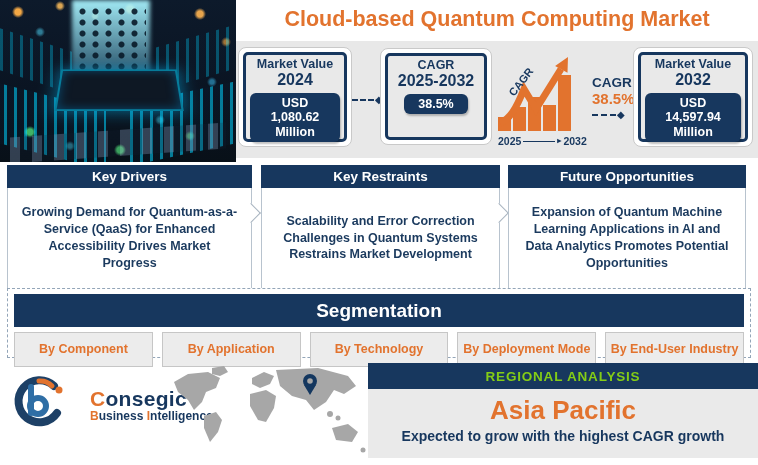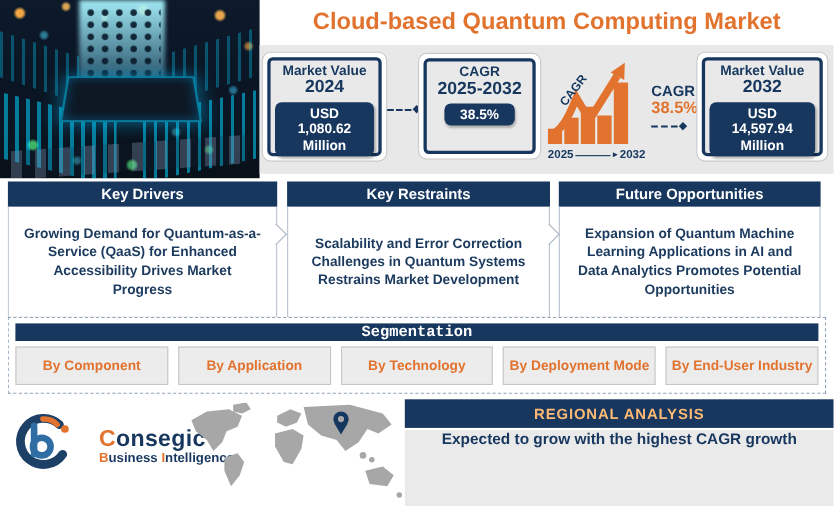--- a/index.html
+++ b/index.html
@@ -80,35 +80,35 @@
   .panel-body{border:1px solid #b8c3ce;border-top:none;height:92px;display:flex;align-items:center;
       justify-content:center;text-align:center;padding:4px 12px;font-size:12.5px;font-weight:bold;
       color:#1b3a5e;line-height:1.35;background:#fff;}
   .chev{position:absolute;width:13px;height:13px;background:#fff;z-index:2;
       border-top:1.5px solid #a8b4c0;border-right:1.5px solid #a8b4c0;transform:rotate(45deg);}
   .chev1{left:244px;top:206px;} .chev2{left:492px;top:206px;}
 
   
   .seg{position:absolute;left:7px;top:288px;width:744px;height:70px;box-sizing:border-box;
       border:1.5px dashed #93a5b8;background:#fff;padding:5px 6px;}
-  .seg-header{height:16px;background:#17375e;color:#fff;font-weight:bold;font-size:14px;
-      display:flex;align-items:center;justify-content:center;font-family:Liberation Mono, monospace;}
+  .seg-header{height:33px;background:#17375e;color:#fff;font-weight:bold;font-size:19px;
+      display:flex;align-items:center;justify-content:center;}
   .seg-row{display:flex;gap:9px;margin-top:5px;}
   .seg-btn{flex:1;height:33px;background:#ececec;border:1px solid #c6c6c6;display:flex;
       align-items:center;justify-content:center;text-align:center;color:#e2732e;font-weight:bold;
       font-size:12.5px;line-height:1.1;padding:0 4px;}
 
   
   .logo-block{position:absolute;left:8px;top:374px;display:flex;align-items:center;gap:22px;}
   .logo-text .name{font-size:21px;font-weight:bold;color:#17375e;letter-spacing:.3px;}
   .logo-text .sub{font-size:12px;font-weight:bold;color:#17375e;margin-top:-2px;}
   .o{color:#e2732e;}
   .map{position:absolute;left:168px;top:366px;}
   .regional{position:absolute;left:368px;top:363px;width:390px;}
-  .reg-header{height:26px;background:#17375e;color:#fdba74;font-weight:bold;font-size:13.5px;
+  .reg-header{height:26px;background:#17375e;color:#84cc16;font-weight:bold;font-size:13.5px;
       letter-spacing:.8px;display:flex;align-items:center;justify-content:center;}
   .reg-body{height:69px;background:#eaeaea;text-align:center;}
   .reg-region{font-size:26px;font-weight:bold;color:#e2732e;padding-top:6px;}
   .reg-sub{font-size:14px;font-weight:bold;color:#17375e;margin-top:2px;}
 </style>
 </head>
 <body>
 
 <div class="page">
 
@@ -241,17 +241,18 @@
     <g>
       <circle cx="142" cy="15" r="7" fill="#14375f"></circle>
       <polygon points="136,19 148,19 142,29" fill="#14375f"></polygon>
       <circle cx="142" cy="15" r="2.8" fill="#a7a7a7"></circle>
     </g>
   </svg>
 
   <div class="regional">
     <div class="reg-header">REGIONAL ANALYSIS</div>
     <div class="reg-body">
+      <div class="reg-region">Asia Pacific</div>
       <div class="reg-sub">Expected to grow with the highest CAGR growth</div>
     </div>
   </div>
 
 </div>
 
 </body></html>

